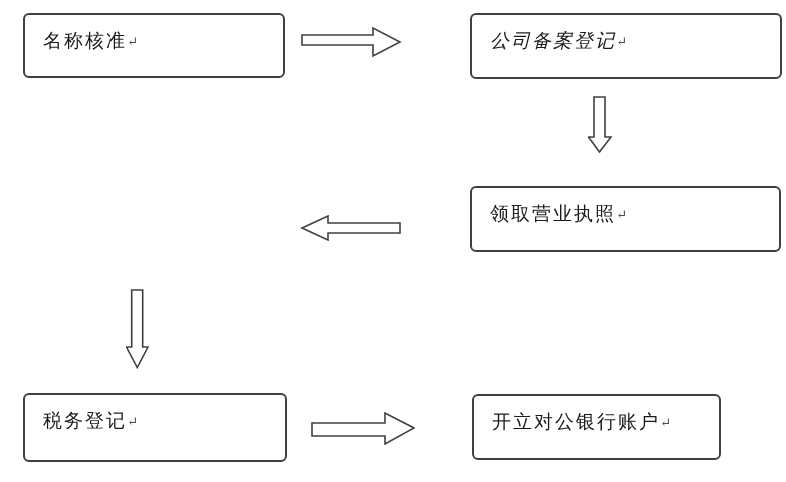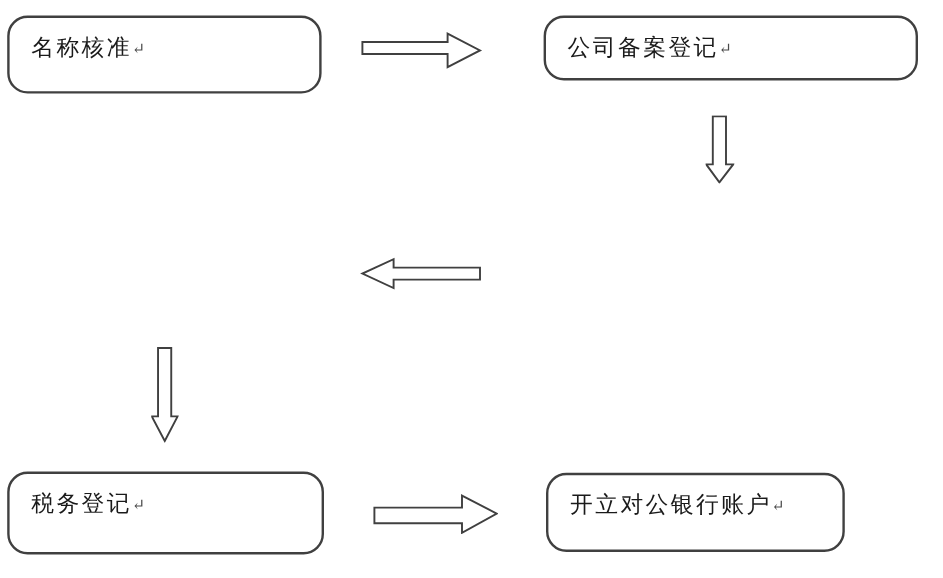--- a/index.html
+++ b/index.html
@@ -15,28 +15,29 @@
   .canvas {
     position: relative;
     width: 786px;
     height: 482px;
     background: var(--fill);
     overflow: hidden;
   }
   .node {
     position: absolute;
     border: 2px solid var(--border);
-    border-radius: 17px;
+    border-radius: 6px;
     background: var(--fill);
     color: var(--text);
     font-size: 19px;
     letter-spacing: 2px;
     padding: 15px 0 0 18px;
     line-height: 1.2;
     white-space: nowrap;
+    margin-left: 17px;
   }
   .return-mark {
     font-size: 13px;
     letter-spacing: 0;
     color: #4a4a4a;
     vertical-align: 1px;
   }
   .arrow {
     position: absolute;
     display: block;
@@ -54,33 +55,36 @@
 <div class="canvas">
 
   <div class="node" style="left:6px; top:13px; width:262px; height:65px;">
     <span>名称核准</span><span class="return-mark">↵</span>
   </div>
 
   <svg class="arrow" style="left:300px; top:26px;" width="102" height="32" viewBox="0 0 102 32">
     <polygon points="2,9 73,9 73,2 100,16 73,30 73,19 2,19"></polygon>
   </svg>
 
-  <div class="node" style="left:453px; top:13px; width:312px; height:54px;">
+  <div class="node" style="left:453px; top:13px; width:312px; height:66px;font-style:italic;">
     <span>公司备案登记</span><span class="return-mark">↵</span>
   </div>
 
   <svg class="arrow" style="left:588px; top:96px;" width="24" height="57" viewBox="0 0 24 57">
     <polygon points="6,1 17,1 17,41 23,41 11.5,56 0.5,41 6,41"></polygon>
   </svg>
 
 
   <svg class="arrow" style="left:300px; top:212px;" width="102" height="32" viewBox="0 0 102 32">
     <polygon points="100,11 28,11 28,4 2,16 28,28 28,21 100,21"></polygon>
   </svg>
 
+  <div class="node" style="left:453px; top:186px; width:311px; height:66px;">
+    <span>领取营业执照</span><span class="return-mark">↵</span>
+  </div>
 
   <svg class="arrow" style="left:126px; top:289px;" width="23" height="80" viewBox="0 0 23 80">
     <polygon points="5.7,1 16.7,1 16.7,58 22,58 11.3,78.5 0.5,58 5.7,58"></polygon>
   </svg>
 
   <div class="node" style="left:6px; top:393px; width:264px; height:69px;">
     <span>税务登记</span><span class="return-mark">↵</span>
   </div>
 
   <svg class="arrow" style="left:310px; top:411px;" width="105" height="34" viewBox="0 0 105 34">

